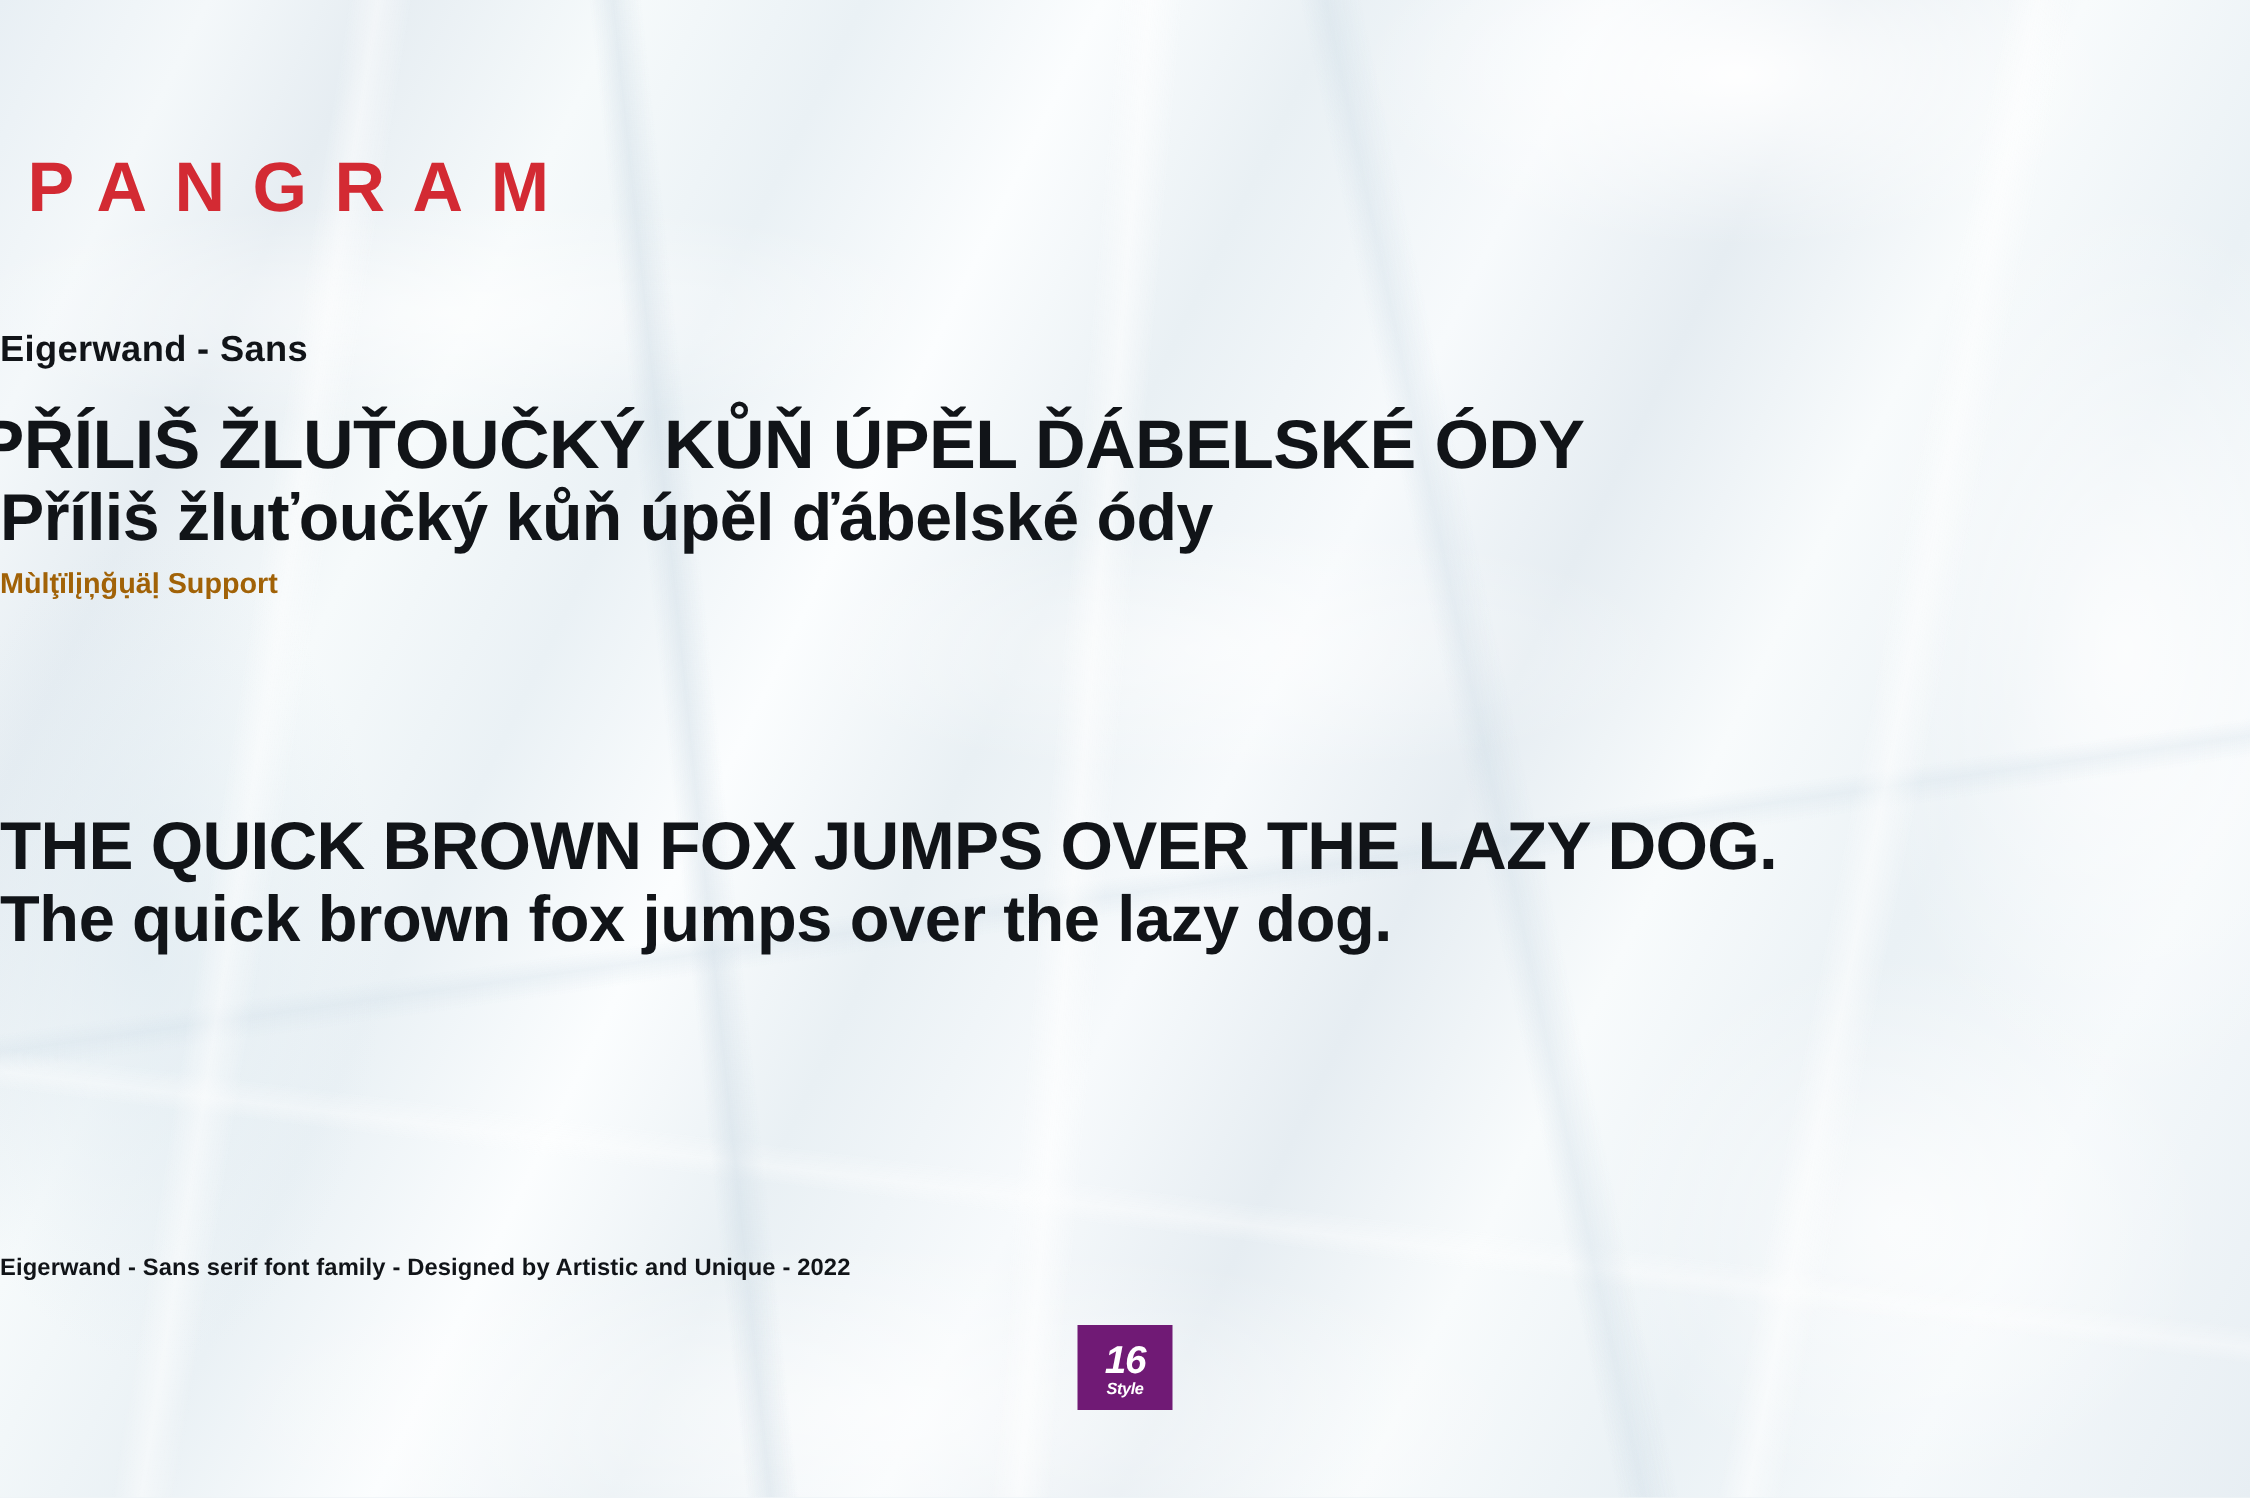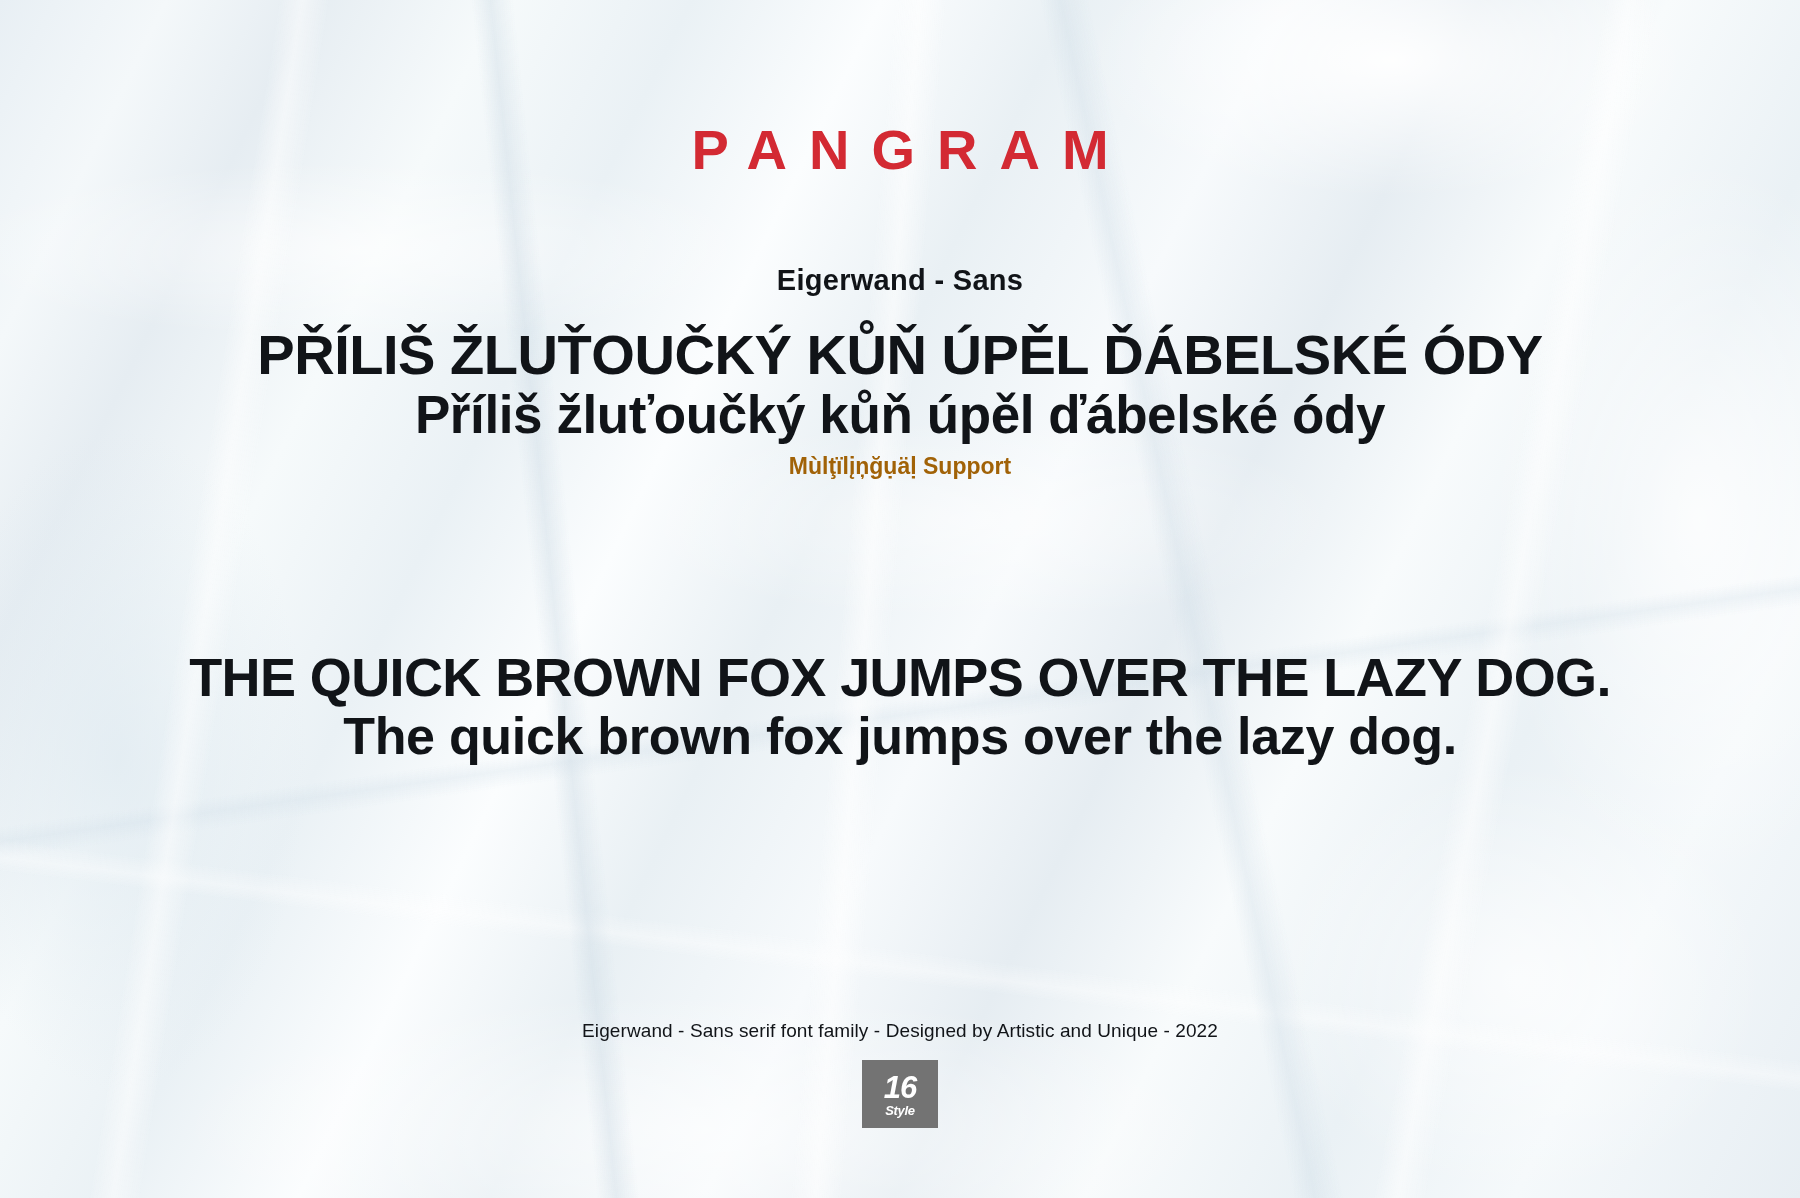--- a/index.html
+++ b/index.html
@@ -47,21 +47,21 @@
       linear-gradient(172deg, rgba(208,222,232,0) 57%, rgba(208,222,232,0.34) 58%, rgba(208,222,232,0) 59.2%);
     pointer-events: none;
     opacity: .9;
   }
 
   
   #specimen {
     position: relative;
     width: 1800px;
     height: 1198px;
-    text-align: center;
+    text-align: left;
   }
 
   .txt { color: #111418; white-space: nowrap; }
 
   #pangram-title {
     position: absolute;
     top: 122px; left: 0; right: 0;
     font-size: 56px;
     font-weight: 700;
     letter-spacing: 22px;
@@ -117,35 +117,34 @@
   #english-lower {
     top: 708px;
     font-size: 52px;
     letter-spacing: -0.3px;
   }
 
   #footer-credit {
     position: absolute;
     top: 1005px; left: 0; right: 0;
     font-size: 19px;
-    font-weight: 400;
+    font-weight: 700;
     letter-spacing: .1px;
     line-height: 1;
-    margin-top: 16px;
   }
 
   
   #logo-badge {
     position: absolute;
     top: 1060px;
     left: 50%;
     transform: translateX(-50%);
     width: 76px;
     height: 68px;
-    background: #737373;
+    background: #701a75;
     display: flex;
     flex-direction: column;
     align-items: center;
     justify-content: center;
     line-height: 1;
   }
   #logo-number {
     color: #ffffff;
     font-size: 31px;
     font-weight: 700;

